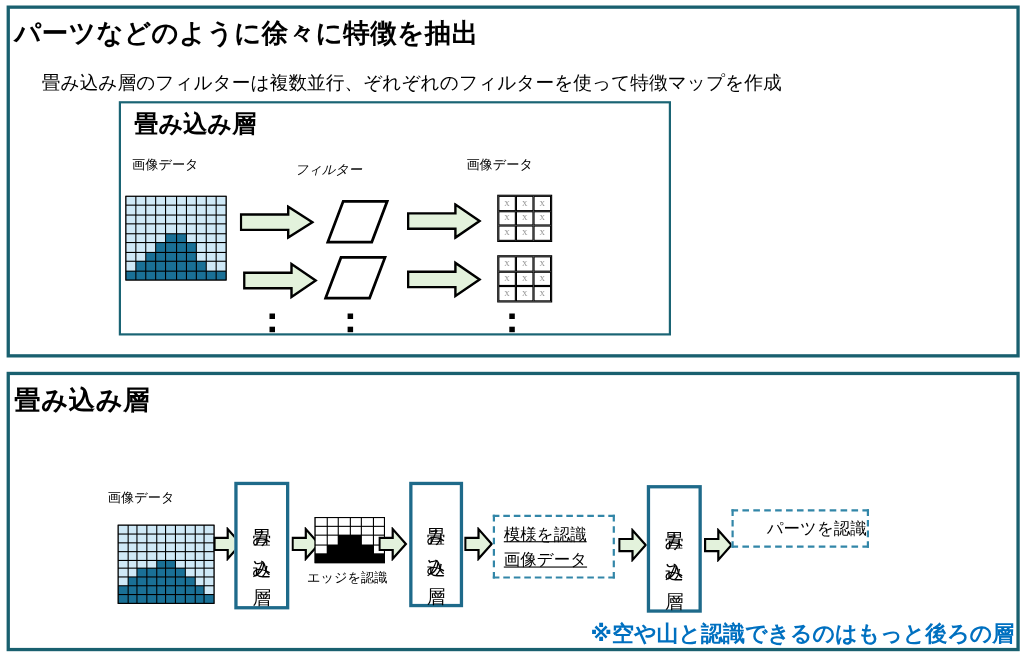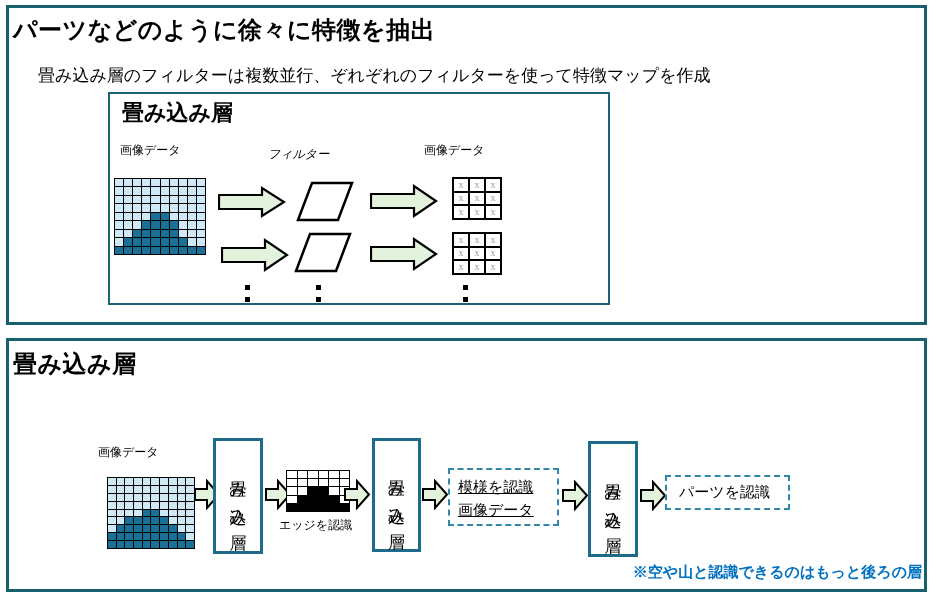--- a/index.html
+++ b/index.html
@@ -45,21 +45,21 @@
   .dashed-box{
     position:absolute;border:2px dashed #3286a8;background:#fff;color:#000;
     font-size:15px;
   }
   #dashed1{padding:5px 4px 4px 8px;line-height:23px;white-space:nowrap;text-decoration:underline;}
   #dashed2{display:flex;align-items:center;padding-left:12px;white-space:nowrap;}
   .small-label{position:absolute;font-size:12px;white-space:nowrap;}
   .vdots{position:absolute;display:flex;flex-direction:column;gap:7px;}
   .vdots i{width:5px;height:5px;background:#000;display:block;}
   .note{
-    position:absolute;color:#0070c0;font-size:15px;font-weight:bold;white-space:nowrap;font-family:Liberation Mono, monospace;
+    position:absolute;color:#0070c0;font-size:20px;font-weight:bold;white-space:nowrap;
   }
   svg{display:block;}
 </style>
 </head>
 <body>
 
 <div class="panel" id="panel1">
   <div class="panel-title" style="left:4px;top:6px;">パーツなどのように徐々に特徴を抽出</div>
   <div class="panel-subtitle" style="left:29px;top:56px;">畳み込み層のフィルターは複数並行、ぞれぞれのフィルターを使って特徴マップを作成</div>
 
@@ -386,18 +386,18 @@
   </svg>
 
   <div class="conv-box" style="left:579px;top:100px;width:50px;height:116px;">
     <span>畳み込み層</span>
   </div>
 
   <svg class="abs" style="left:631px;top:139px;" width="27" height="31" viewBox="0 0 27 31">
     <polygon points="1,10 13,10 13,2 25,15.5 13,29 13,21 1,21" fill="#e3f2dc" stroke="#000" stroke-width="2"></polygon>
   </svg>
 
-  <div class="dashed-box" id="dashed2" style="left:656px;top:134px;width:125px;height:35px;">
+  <div class="dashed-box" id="dashed2" style="left:656px;top:122px;width:125px;height:35px;justify-content:flex-end;">
     <span>パーツを認識</span>
   </div>
 
   <div class="note" style="right:2px;top:222px;">※空や山と認識できるのはもっと後ろの層</div>
 </div>
 
 </body></html>

